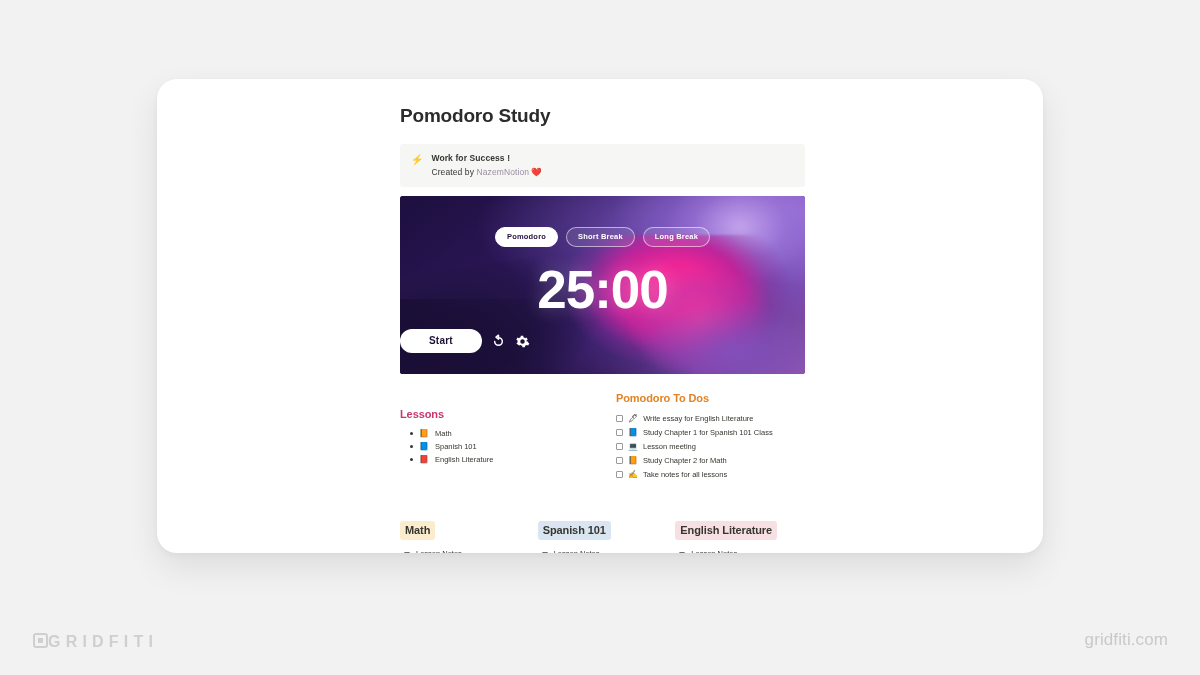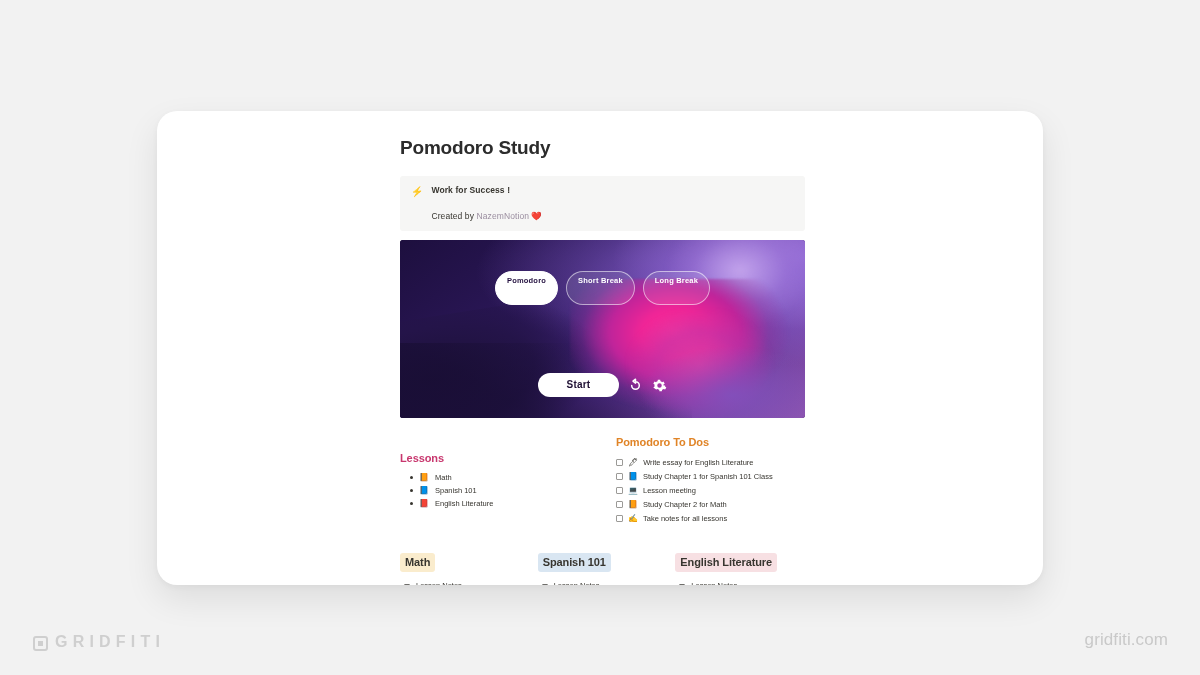--- a/index.html
+++ b/index.html
@@ -14,21 +14,20 @@
 
   
   .page-card{
     position:absolute;
     left:157px; top:79px;
     width:886px; height:474px;
     background:#ffffff;
     border-radius:20px;
     box-shadow:0 14px 34px rgba(0,0,0,.09), 0 2px 6px rgba(0,0,0,.04);
     overflow:hidden;
-    margin-top:32px;
   }
 
   .content{
     position:absolute;
     left:243px; top:26px;
     width:405px;
   }
 
   
   .page-title{
@@ -43,21 +42,21 @@
   .callout{
     background:#f6f6f5;
     border-radius:3px;
     padding:9px 11px 10px 11px;
     display:flex;
     gap:8px;
     align-items:flex-start;
     margin-bottom:9px;
   }
   .callout-icon{ font-size:10px; line-height:12px; padding-top:1px; }
-  .callout-lines{ display:flex; flex-direction:column; gap:16px; }
+  .callout-lines{ display:flex; flex-direction:column; gap:4px; }
   .callout-l1{ font-size:8.5px; font-weight:bold; color:#37352f; letter-spacing:.1px; }
   .callout-l2{ font-size:8.5px; color:#37352f; letter-spacing:.1px; }
   .callout-l2 .mention{ color:#9b8ea0; }
 
   
   .timer{
     position:relative;
     width:405px; height:178px;
     border-radius:3px;
     overflow:hidden;
@@ -108,21 +107,21 @@
   }
 
   .timer-inner{ position:relative; z-index:3; height:100%; }
 
   .tabs{
     position:absolute; top:31px; left:0; right:0;
     display:flex; justify-content:center; gap:8px;
   }
   .tab{
     font-size:7.5px; font-weight:bold; letter-spacing:.2px;
-    padding:4px 11px 19px;
+    padding:4px 11px 5px;
     border-radius:999px;
     color:#ffffff;
     border:1px solid rgba(255,255,255,.55);
     background:rgba(255,255,255,.10);
     white-space:nowrap;
   }
   .tab.active{
     background:#ffffff;
     color:#23103f;
     border-color:#ffffff;
@@ -134,21 +133,21 @@
     font-size:53px;
     font-weight:bold;
     color:#ffffff;
     letter-spacing:-1px;
     line-height:62px;
     text-shadow:0 0 18px rgba(255,255,255,.25);
   }
 
   .controls{
     position:absolute; top:133px; left:0; right:0;
-    display:flex; justify-content:center; align-items:center; gap:9px;
+    display:flex; justify-content:flex-start; align-items:center; gap:9px;
   }
   .start-btn{
     background:#ffffff;
     color:#1f1034;
     font-size:10px;
     font-weight:bold;
     padding:6px 29px 7px;
     border-radius:999px;
     border:none;
     letter-spacing:.2px;
@@ -239,21 +238,21 @@
     border-right:3.2px solid transparent;
     border-top:4px solid #6f6e6b;
     flex:none;
   }
 
   
   .wm-left{
     position:absolute; left:33px; bottom:24px;
     font-size:16px; letter-spacing:5.2px;
     color:#cfcfcf; font-weight:bold;
-    display:flex; align-items:flex-end; gap:7px;
+    display:flex; align-items:flex-start; 
   }
   .wm-mark{
     width:15px;height:15px;
     border:2px solid #cfcfcf;
     border-radius:3px;
     position:relative;
   }
   .wm-mark:after{
     content:"";position:absolute;left:3px;top:3px;
     width:5px;height:5px;background:#cfcfcf;
@@ -291,20 +290,21 @@
       <div class="g-pink2"></div>
       <div class="g-violet"></div>
 
       <div class="timer-inner">
         <div class="tabs">
           <div class="tab active">Pomodoro</div>
           <div class="tab">Short Break</div>
           <div class="tab">Long Break</div>
         </div>
 
+        <div class="clock">25:00</div>
 
         <div class="controls">
           <button class="start-btn">Start</button>
           <svg class="ic" viewBox="0 0 24 24">
             <path d="M12 4.5V1.8l-4 3.2 4 3.2V5.9a6.1 6.1 0 1 1-6.1 6.1" fill="none" stroke="#ffffff" stroke-width="2.4" stroke-linecap="round" stroke-linejoin="round"></path>
           </svg>
           <svg class="ic" viewBox="0 0 24 24">
             <path fill="#ffffff" d="M12 8.4a3.6 3.6 0 1 0 0 7.2 3.6 3.6 0 0 0 0-7.2zm9 3.6c0 .5-.04 1-.1 1.5l2 1.5-1.9 3.3-2.4-.9c-.8.6-1.6 1.1-2.5 1.4l-.4 2.5h-3.8l-.4-2.5c-.9-.3-1.8-.8-2.5-1.4l-2.4.9L2.1 15l2-1.5a10 10 0 0 1 0-3L2.1 9 4 5.7l2.4.9c.8-.6 1.6-1.1 2.5-1.4l.4-2.5h3.8l.4 2.5c.9.3 1.8.8 2.5 1.4l2.4-.9 1.9 3.3-2 1.5c.07.5.1 1 .1 1.5z"></path>
           </svg>
         </div>

